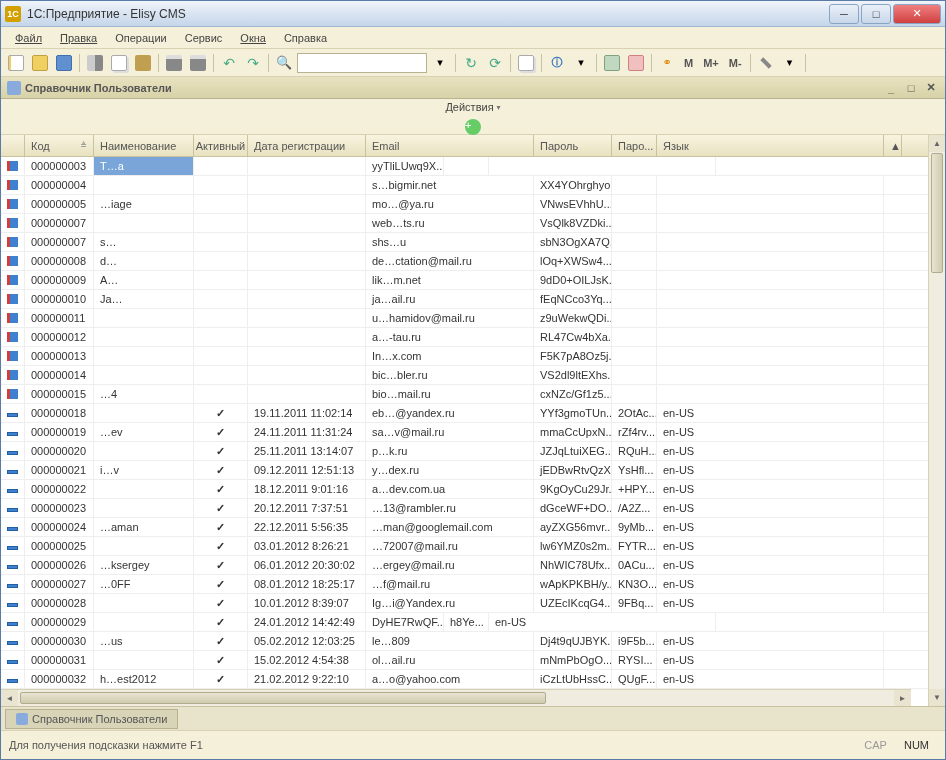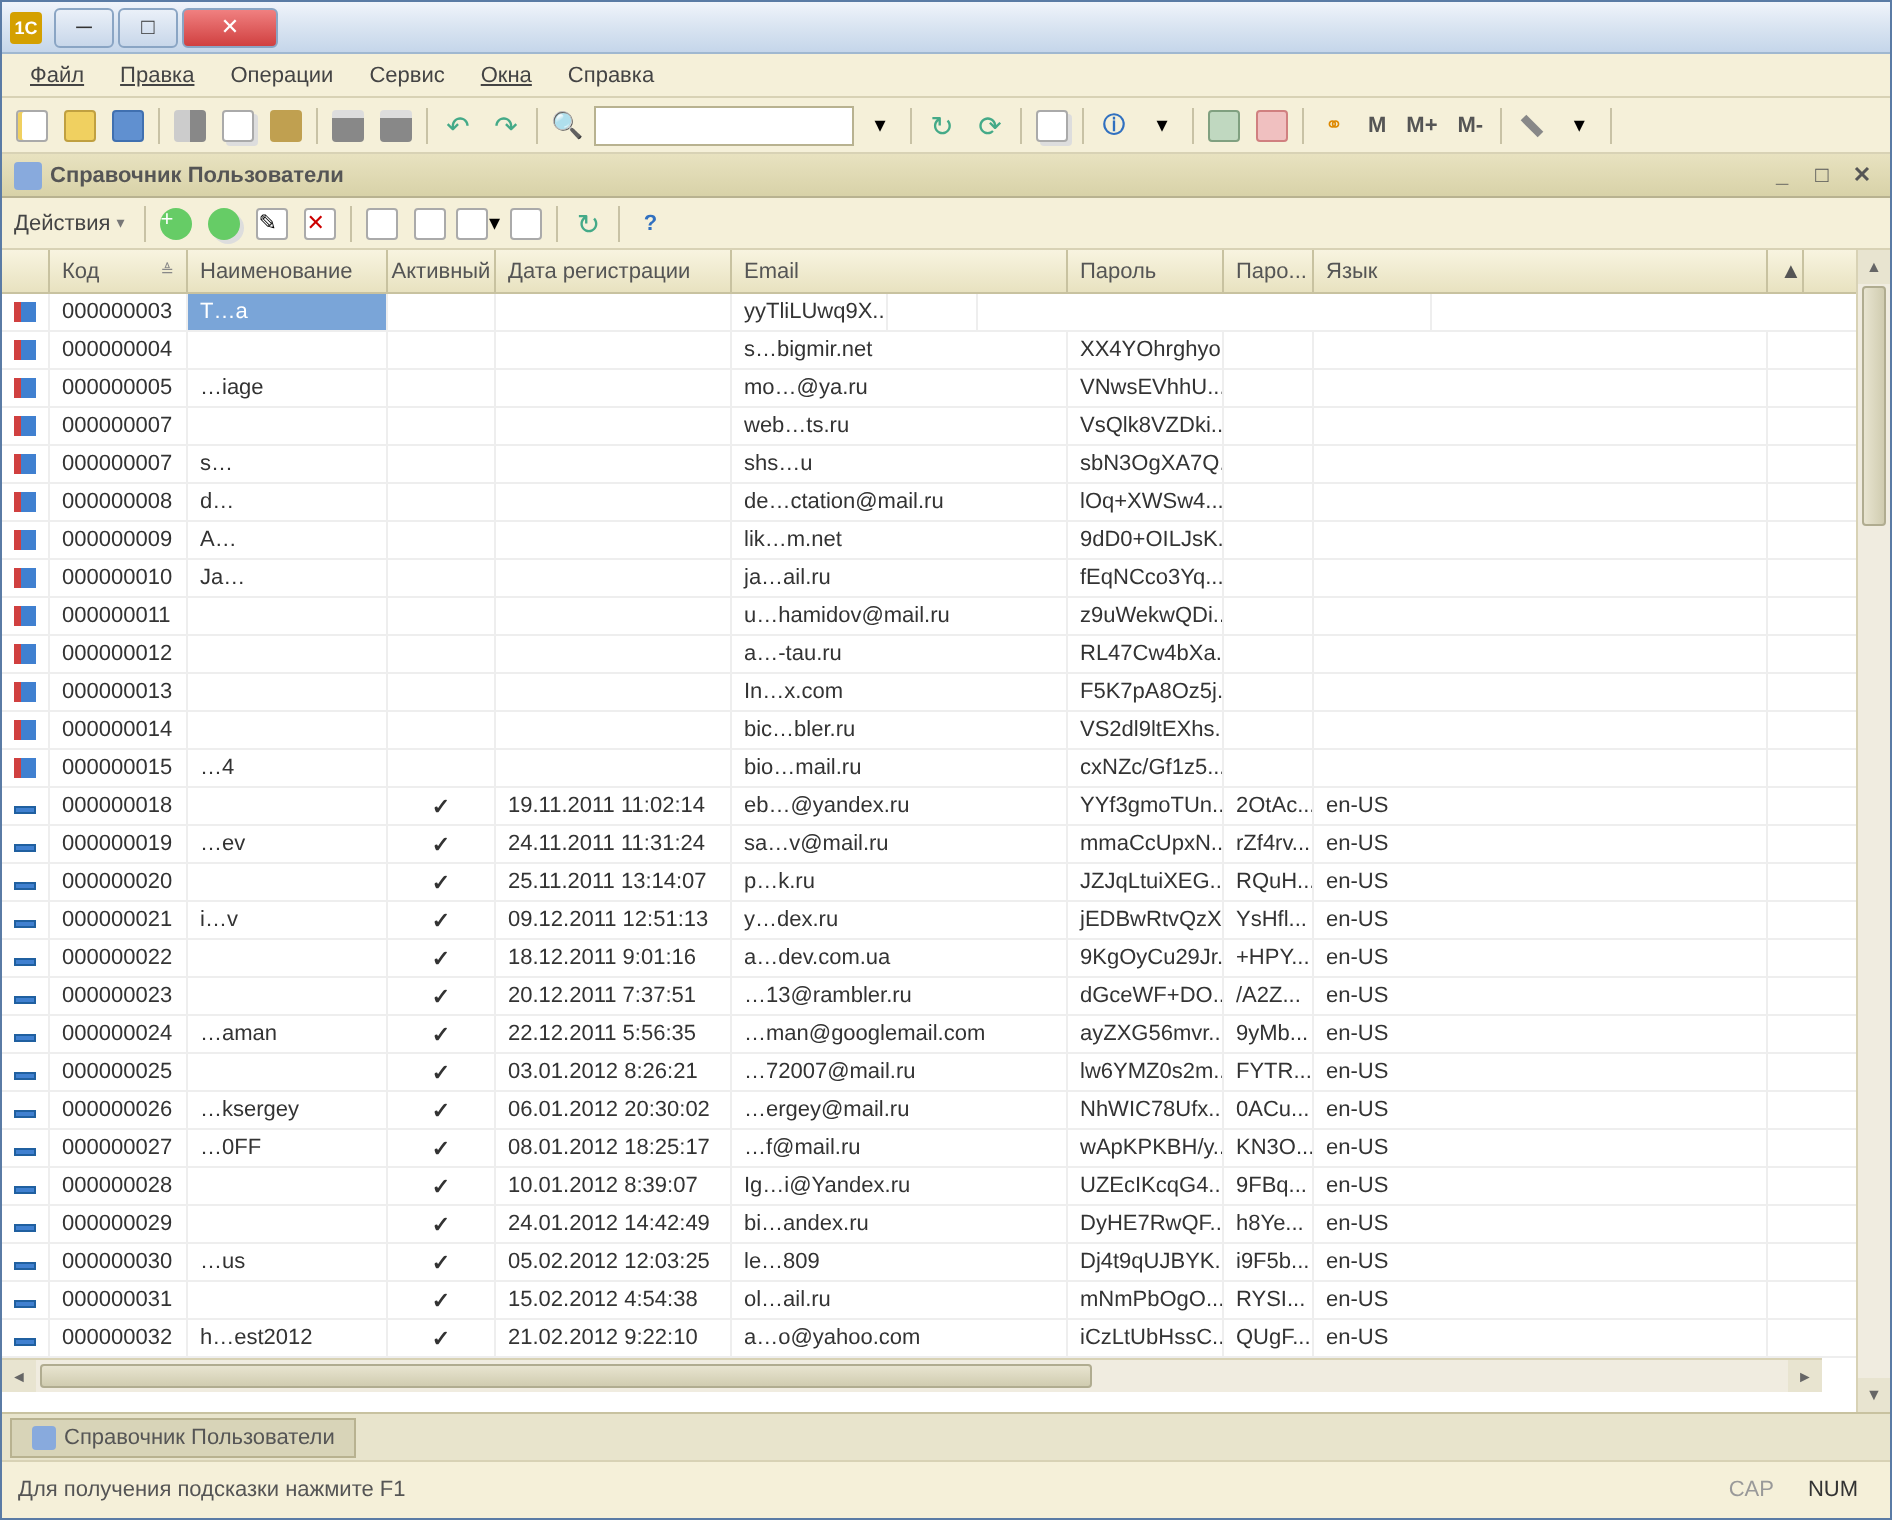--- a/index.html
+++ b/index.html
@@ -26,21 +26,21 @@
 .tb-search { width: 130px; height: 20px; border: 1px solid #b8b290; background: white; }
 .tb-text { padding: 0 4px; color: #555; font-weight: bold; }
 
 
 .panel-header { height: 22px; background: linear-gradient(to bottom, #e8e2c0, #d8d2a8); display: flex; align-items: center; padding: 0 6px; color: #555; font-weight: bold; border-bottom: 1px solid #b8b290; }
 .panel-header-icon { width: 14px; height: 14px; background: #88aadd; margin-right: 4px; border-radius: 2px; }
 .panel-header .spacer { flex: 1; }
 .panel-ctrl { width: 16px; height: 14px; display: flex; align-items: center; justify-content: center; cursor: pointer; color: #555; margin-left: 4px; }
 
 
-.actionbar { height: 26px; background: #f5f0d9; display: flex; align-items: center; padding: 0 0; gap: 2px; border-bottom: 1px solid #d8d2b5; }
+.actionbar { height: 36px; background: #f5f0d9; display: flex; align-items: center; padding: 0 16px; gap: 2px; border-bottom: 1px solid #d8d2b5; flex-direction: column; }
 .action-btn { padding: 2px 6px; display: flex; align-items: center; gap: 3px; cursor: pointer; color: #444; }
 .action-btn .drop { font-size: 8px; color: #777; }
 
 
 .table-wrap { flex: 1; background: white; position: relative; overflow: hidden; display: flex; }
 .table-inner { flex: 1; overflow: hidden; }
 .thead { display: flex; height: 22px; background: linear-gradient(to bottom, #f8f4e0, #e8e2c0); border-bottom: 1px solid #c8c2a0; }
 .th { border-right: 1px solid #c8c2a0; padding: 3px 6px; color: #555; display: flex; align-items: center; cursor: pointer; overflow: hidden; white-space: nowrap; }
 .th .sort { margin-left: auto; font-size: 8px; color: #888; }
 .tbody { overflow-y: auto; }
@@ -106,20 +106,21 @@
 .i-refresh { color:#4a8; font-size:14px; }
 .i-wrench { background:#888; transform:rotate(45deg); width:12px; height:4px; }
 </style>
 </head>
 <body>
 
 <div class="window">
 
   <div class="titlebar">
     <div class="titlebar-icon">1C</div>
+    <div class="titlebar-text">1С:Предприятие - Elisy CMS</div>
     <div class="win-controls">
       <div class="win-btn">─</div>
       <div class="win-btn">□</div>
       <div class="win-btn close">✕</div>
     </div>
   </div>
 
   <div class="menubar">
     <div class="menu-item"><u>Файл</u></div>
     <div class="menu-item"><u>Правка</u></div>
@@ -638,21 +639,20 @@
           <div class="tr">
             <div class="td c-ind">
               <span class="row-icon icon-blue"></span>
             </div>
             <div class="td c-code">000000029</div>
             <div class="td c-name"></div>
             <div class="td c-active">
               <span class="check">✓</span>
             </div>
             <div class="td c-date">24.01.2012 14:42:49</div>
-            <div class="td c-email">bi…andex.ru</div>
             <div class="td c-pass">DyHE7RwQF...</div>
             <div class="td c-pass2">h8Ye...</div>
             <div class="td c-lang">en-US</div>
           </div>
           <div class="tr">
             <div class="td c-ind">
               <span class="row-icon icon-blue"></span>
             </div>
             <div class="td c-code">000000030</div>
             <div class="td c-name">…us</div>

